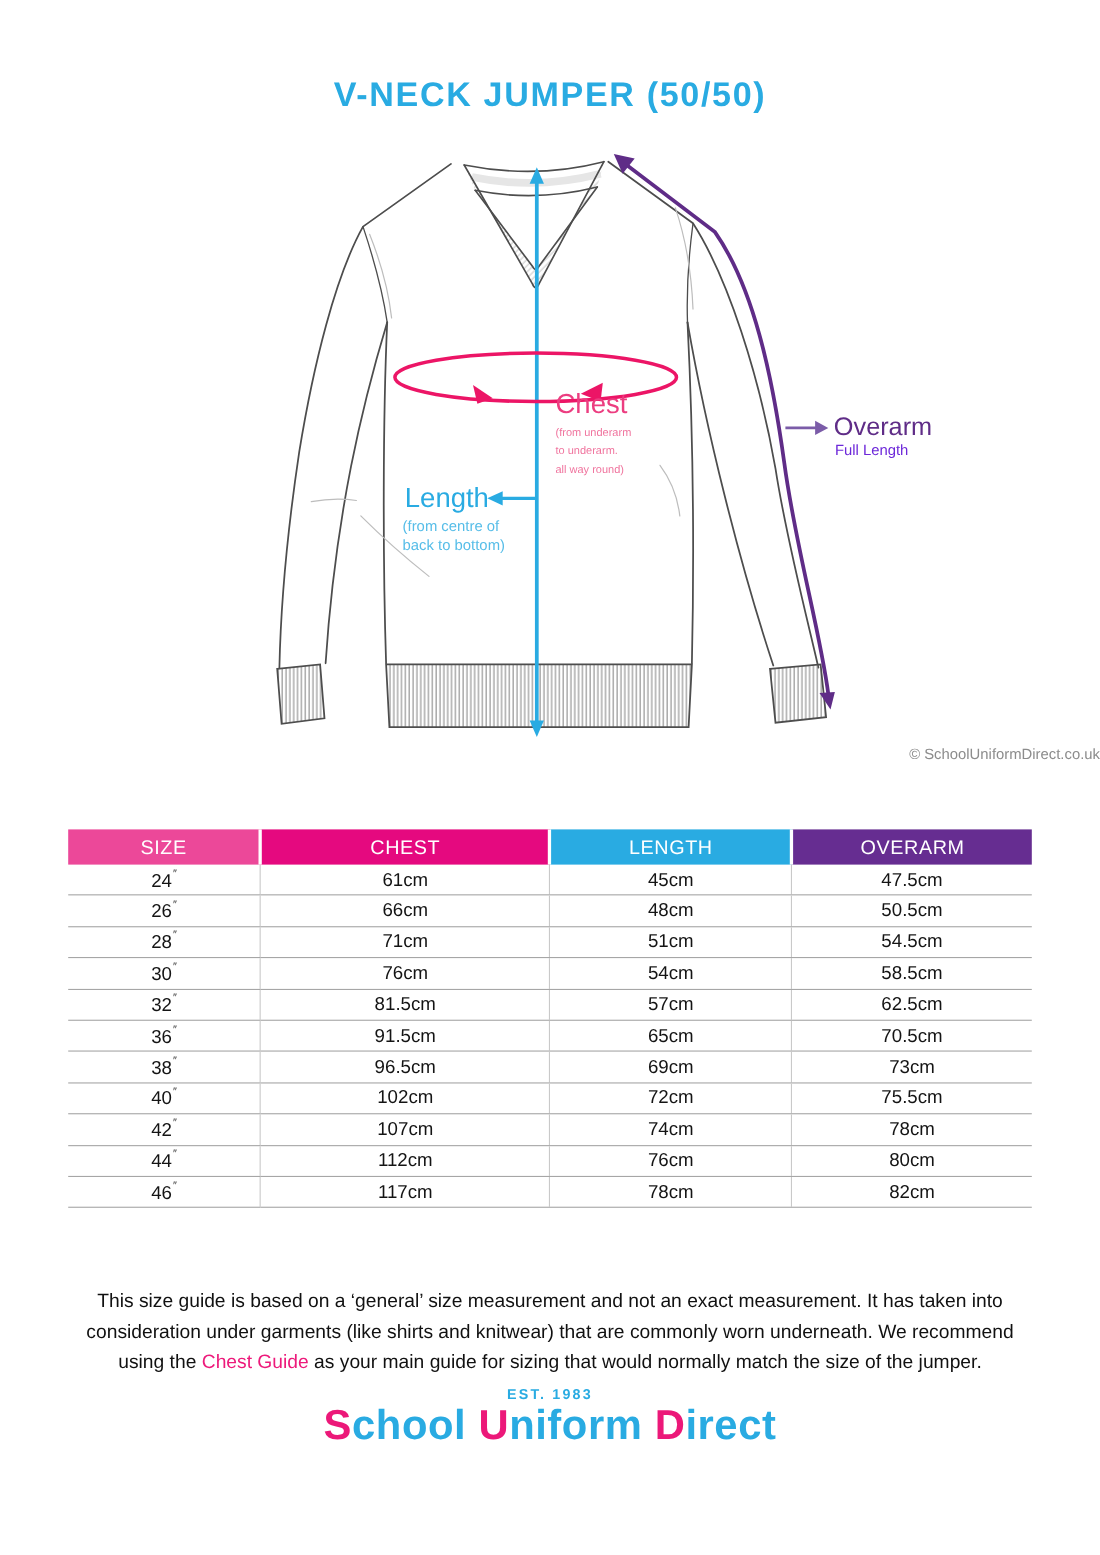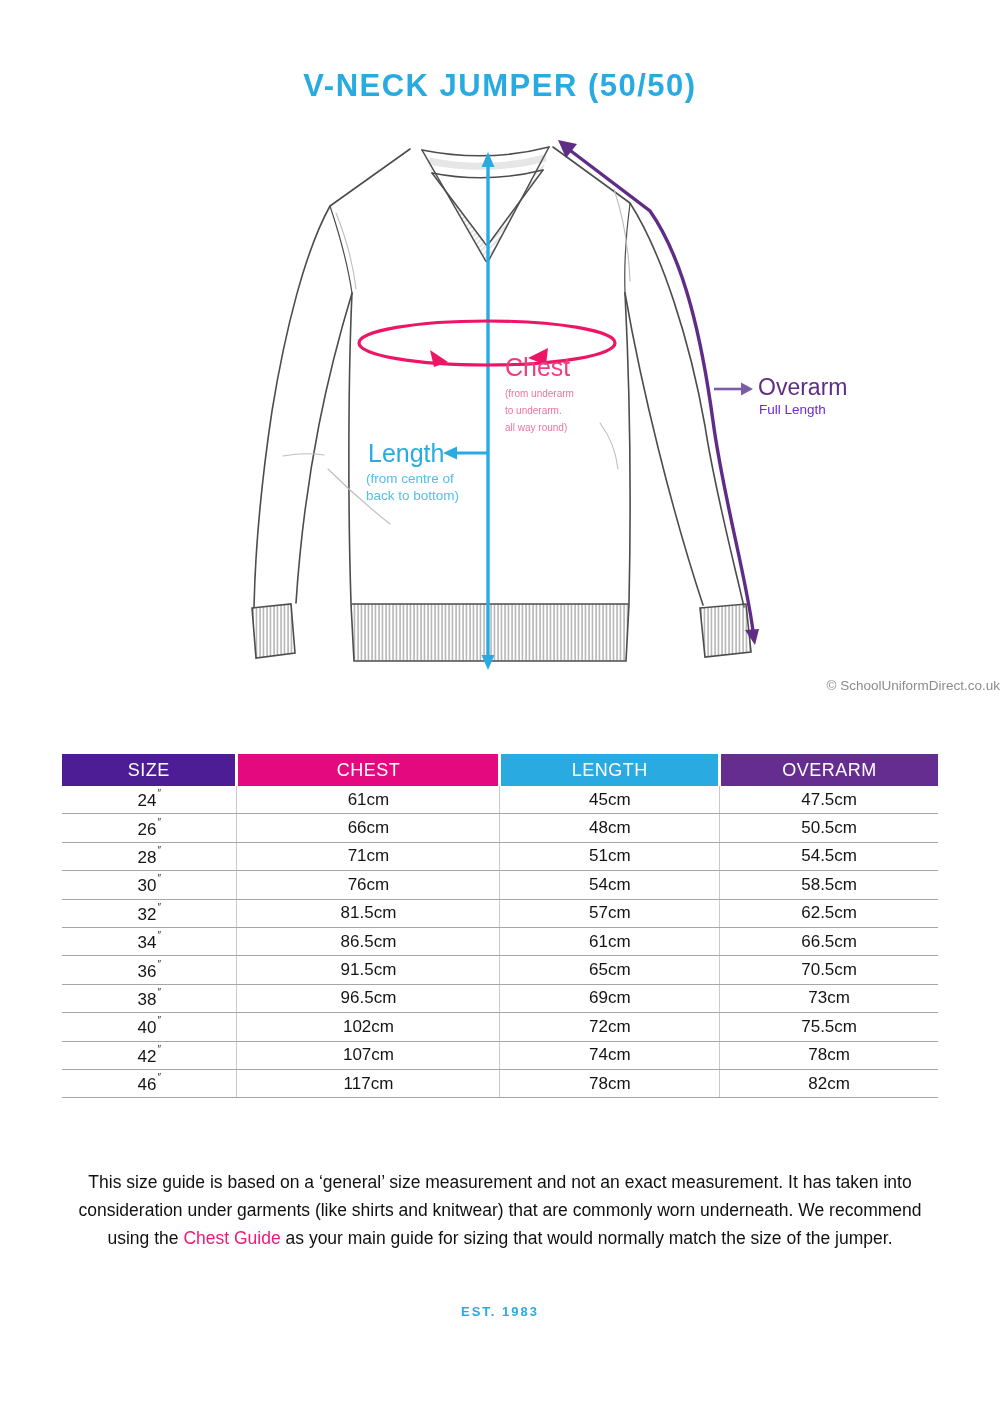--- a/index.html
+++ b/index.html
@@ -23,37 +23,37 @@
 
   .copyright{position:absolute;top:662px;left:0;width:100%;text-align:right;
              color:#8c8c8c;font-size:13.5px;}
 
   
   .size-table{position:absolute;top:738px;left:62px;width:876px;border-collapse:collapse;
               table-layout:fixed;}
   .size-table th{height:32px;color:#fff;font-size:18px;font-weight:normal;letter-spacing:0.5px;
                  padding:0;text-align:center;}
   .size-table th + th{border-left:3px solid #fff;}
-  .th-size{background:#4c1d95;width:20%;}
+  .th-size{background:#ec4899;width:20%;}
   .th-chest{background:#E5097F;width:30%;}
   .th-length{background:#29ABE2;width:25%;}
   .th-overarm{background:#662D91;width:25%;}
   .size-table td{height:27.4px;padding:0;text-align:center;font-size:17px;color:#141414;
                  border-bottom:1px solid #a6a6a6;}
   .size-table td + td{border-left:1px solid #c9c9c9;}
   .size-table tbody tr:first-child td{border-top:none;}
   .inch{font-size:10px;vertical-align:9px;margin-left:1px;color:#2b2b2b;}
 
   
   .disclaimer{position:absolute;top:1152px;left:30px;width:940px;text-align:center;
               font-size:17.5px;color:#111;line-height:28px;}
   .disclaimer .pink{color:#ED1A7B;}
 
   
-  .logo{position:absolute;top:1288px;left:0;width:100%;text-align:center;}
+  .logo{position:absolute;top:1244px;left:0;width:100%;text-align:center;}
   .logo-est{color:#29ABE2;font-size:13px;font-weight:bold;letter-spacing:2px;margin-bottom:1px;}
   .logo-main{font-size:38px;font-weight:bold;letter-spacing:0.5px;line-height:40px;}
   .logo-main .ini{color:#EC1879;}
   .logo-main .rest{color:#29ABE2;}
   .logo-url{display:flex;align-items:center;justify-content:center;margin-top:2px;
             font-size:21px;font-weight:bold;}
   .logo-url .dash{width:62px;height:3px;background:#29ABE2;border-radius:2px;margin:0 9px;}
   .logo-url .blue{color:#29ABE2;}
   .logo-url .pink{color:#EC1879;}
 </style>
@@ -195,26 +195,20 @@
           <td>54cm</td>
           <td>58.5cm</td>
         </tr>
         <tr>
           <td>32<span class="inch">″</span></td>
           <td>81.5cm</td>
           <td>57cm</td>
           <td>62.5cm</td>
         </tr>
         <tr>
-          <td>34<span class="inch">″</span></td>
-          <td>86.5cm</td>
-          <td>61cm</td>
-          <td>66.5cm</td>
-        </tr>
-        <tr>
           <td>36<span class="inch">″</span></td>
           <td>91.5cm</td>
           <td>65cm</td>
           <td>70.5cm</td>
         </tr>
         <tr>
           <td>38<span class="inch">″</span></td>
           <td>96.5cm</td>
           <td>69cm</td>
           <td>73cm</td>
@@ -223,33 +217,40 @@
           <td>40<span class="inch">″</span></td>
           <td>102cm</td>
           <td>72cm</td>
           <td>75.5cm</td>
         </tr>
         <tr>
           <td>42<span class="inch">″</span></td>
           <td>107cm</td>
           <td>74cm</td>
           <td>78cm</td>
+        </tr>
+        <tr>
+          <td>44<span class="inch">″</span></td>
+          <td>112cm</td>
+          <td>76cm</td>
+          <td>80cm</td>
         </tr>
         <tr>
           <td>46<span class="inch">″</span></td>
           <td>117cm</td>
           <td>78cm</td>
           <td>82cm</td>
         </tr>
       </tbody>
   </table>
 
   <div class="disclaimer">
     <div>This size guide is based on a ‘general’ size measurement and not an exact measurement. It has taken into</div>
     <div>consideration under garments (like shirts and knitwear) that are commonly worn underneath. We recommend</div>
     <div><span>using the </span><span class="pink">Chest Guide</span><span> as your main guide for sizing that would normally match the size of the jumper.</span></div>
   </div>
 
   <div class="logo">
     <div class="logo-est">EST. 1983</div>
+    <div class="logo-main"><span class="ini">S</span><span class="rest">chool</span><span class="rest">&nbsp;</span><span class="ini">U</span><span class="rest">niform</span><span class="rest">&nbsp;</span><span class="ini">D</span><span class="rest">irect</span></div>
   </div>
 
 </div>
 
 </body></html>

